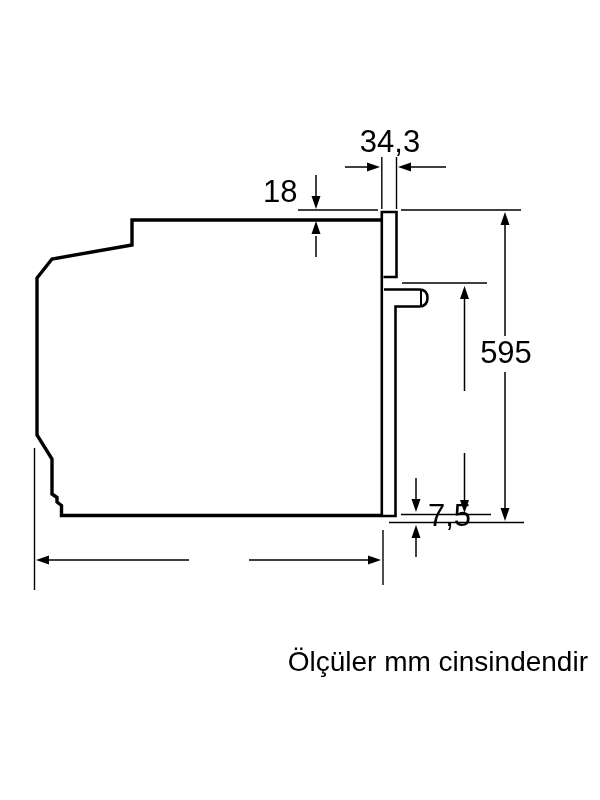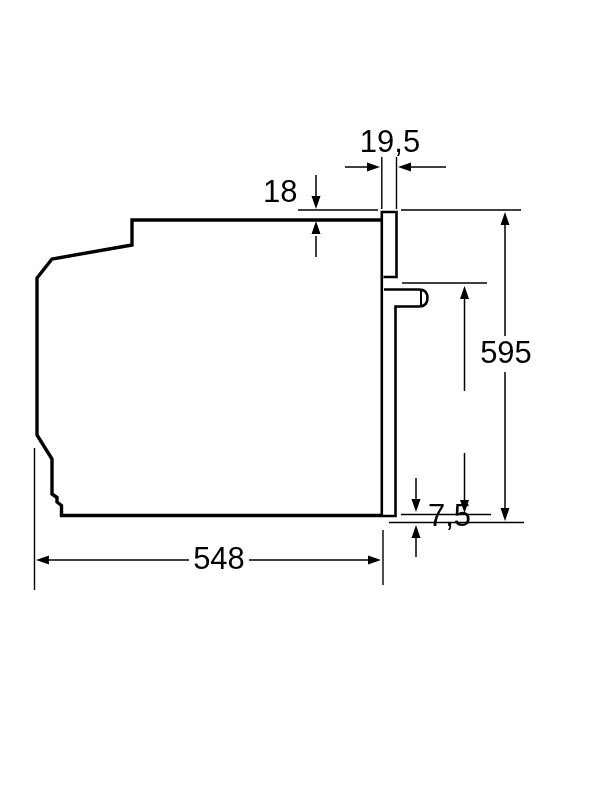--- a/index.html
+++ b/index.html
@@ -110,27 +110,27 @@
       <polygon points="505,521 500.5,508 509.5,508"></polygon>
       <polygon points="464.5,286 460,299 469,299"></polygon>
       <polygon points="464.5,513 460,500 469,500"></polygon>
       <polygon points="36,560 49,555.5 49,564.5"></polygon>
       <polygon points="381,560 368,555.5 368,564.5"></polygon>
       <polygon points="416,512 411.5,499 420.5,499"></polygon>
       <polygon points="416,525 411.5,538 420.5,538"></polygon>
     </g>
   </svg>
 
-  <div class="dim-label center" id="label-19-5">19,5</div>
+  <div class="dim-label center" id="label-19-5">34,3</div>
 
   <div class="dim-label right" id="label-18">18</div>
 
   <div class="dim-label center" id="label-595">595</div>
 
   <div id="label-maks">
   </div>
 
-  <div class="dim-label center" id="label-548">548</div>
 
   <div class="dim-label" id="label-7-5">7,5</div>
 
+  <div id="caption">Ölçüler mm cinsindendir</div>
 
 </div>
 
 </body></html>

